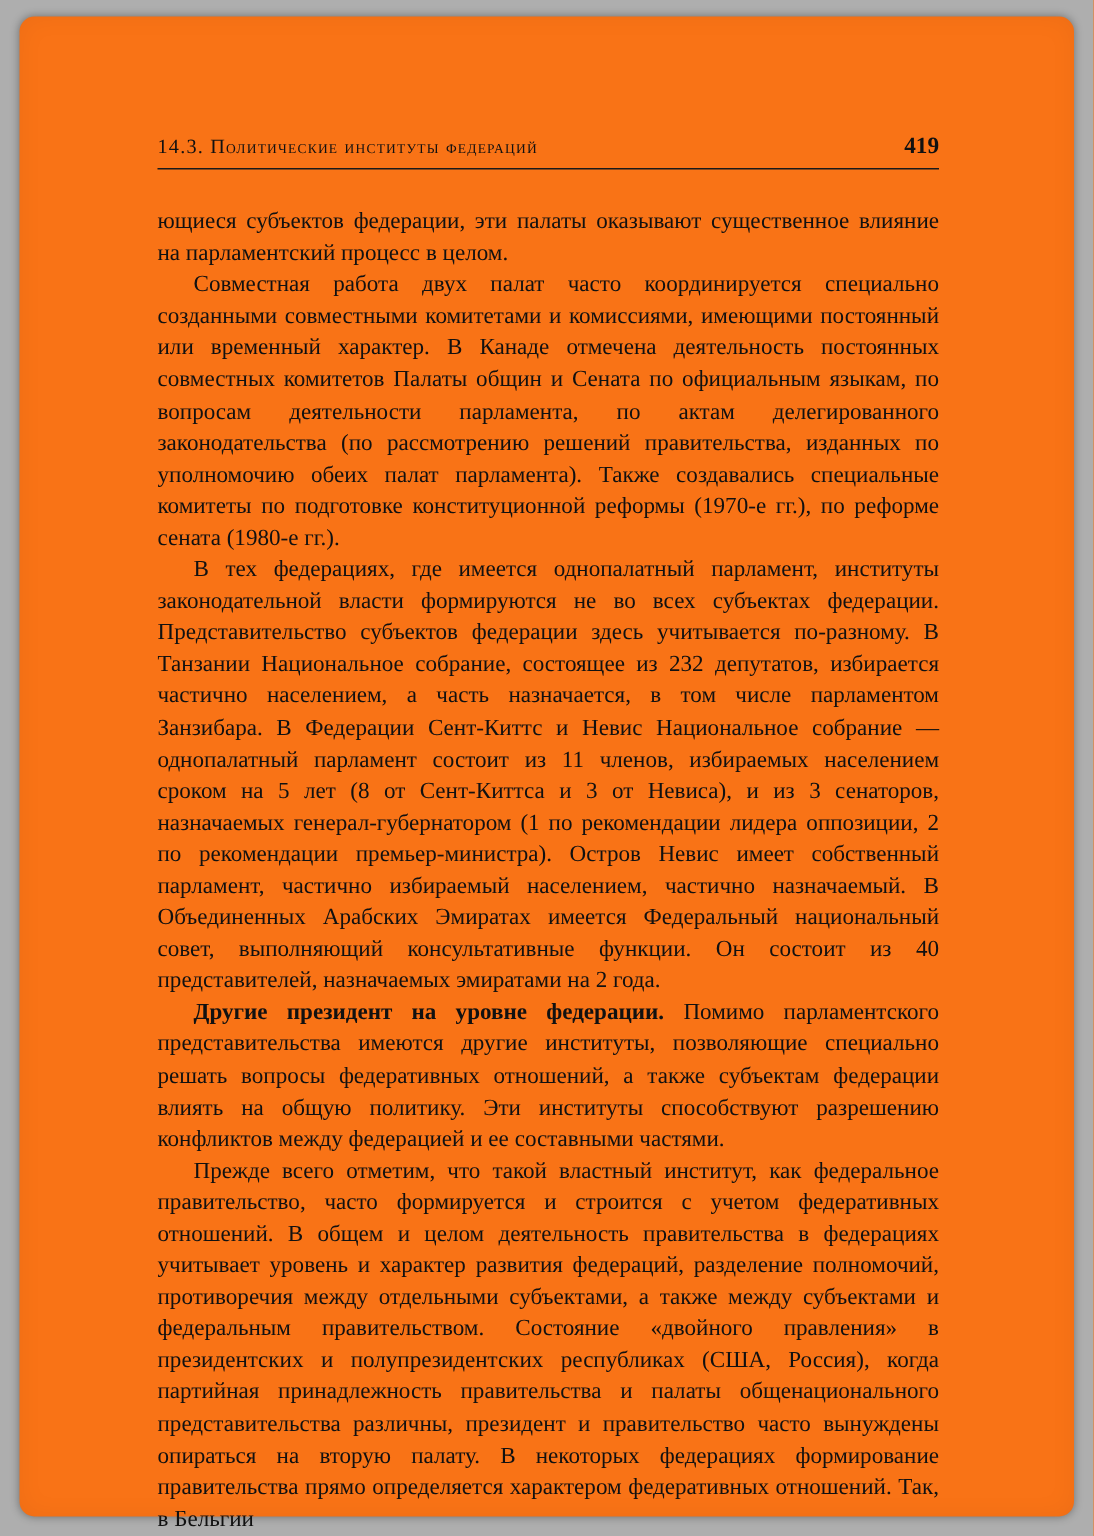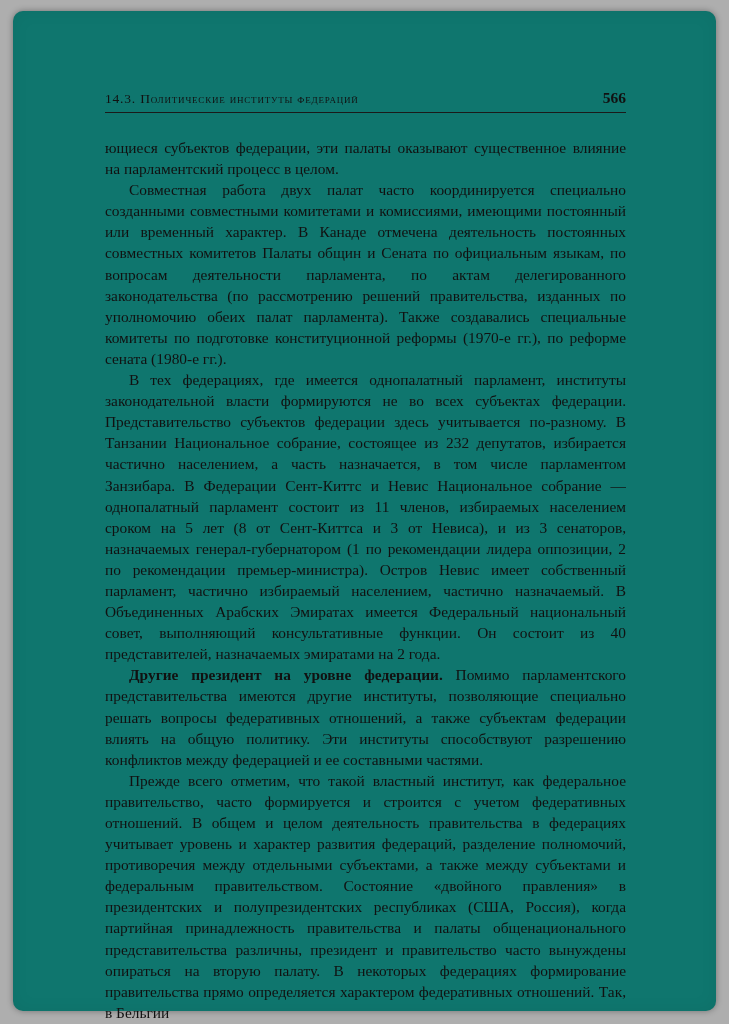--- a/index.html
+++ b/index.html
@@ -12,21 +12,21 @@
     background: #aeaeae;
     font-family: "Liberation Serif", serif;
     overflow: hidden;
   }
   .page {
     position: absolute;
     left: 13px;
     top: 11px;
     width: 703px;
     height: 1000px;
-    background: #0f766e;
+    background: #f97316;
     border-radius: 10px;
     box-shadow: 0 0 6px rgba(0,0,0,0.35), inset 0 0 18px rgba(0,0,0,0.05);
     box-sizing: border-box;
     padding: 78px 90px 0 92px;
   }
   .running-head {
     display: flex;
     justify-content: space-between;
     align-items: baseline;
     border-bottom: 1.4px solid #1a1a1a;
@@ -60,21 +60,21 @@
     font-weight: bold;
   }
 </style>
 </head>
 <body>
 
 <div class="page">
 
   <div class="running-head">
     <span class="section">14.3. Политические институты федераций</span>
-    <span class="pagenum">566</span>
+    <span class="pagenum">419</span>
   </div>
 
   <div class="body-text">
 
     <p>
       <b></b><span>ющиеся субъектов федерации, эти палаты оказывают существенное влияние на парламентский процесс в целом.</span>
     </p>
 
     <p class="indent">
       <b></b><span>Совместная работа двух палат часто координируется специально созданными совместными комитетами и комиссиями, имеющими постоянный или временный характер. В Канаде отмечена деятельность постоянных совместных комитетов Палаты общин и Сената по официальным языкам, по вопросам деятельности парламента, по актам делегированного законодательства (по рассмотрению решений правительства, изданных по уполномочию обеих палат парламента). Также создавались специальные комитеты по подготовке конституционной реформы (1970-е гг.), по реформе сената (1980-е гг.).</span>

